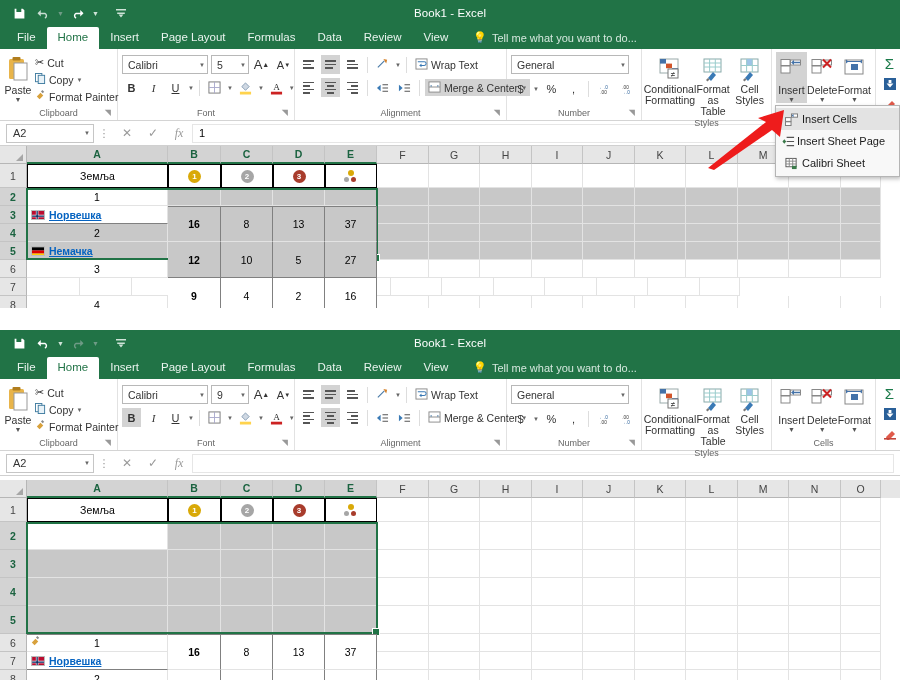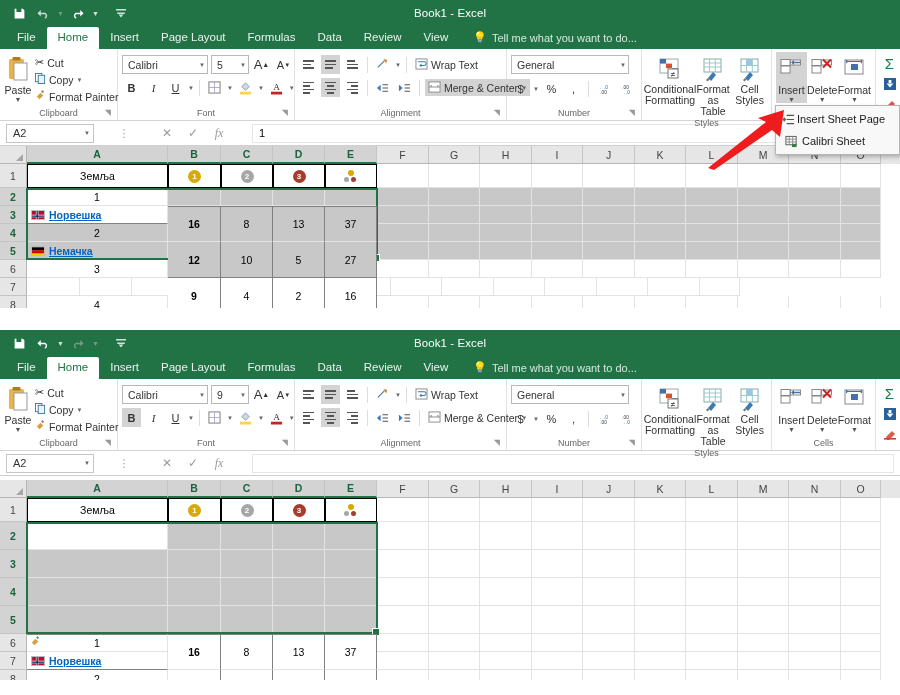--- a/index.html
+++ b/index.html
@@ -102,21 +102,21 @@
 
   
   .align-ico { display: flex; flex-direction: column; gap: 2px; justify-content: center; }
   .align-ico i { display: block; height: 1.5px; background: #555; }
 
   .numfmt { width: 118px; }
 
   
   .fbar {
     height: 25px; background: #fff; display: flex; align-items: center;
-    border-bottom: 1px solid #d0d0d0; padding: 0 2px; gap: 20px;
+    border-bottom: 1px solid #d0d0d0; padding: 0 2px;
   }
   .namebox {
     width: 88px; height: 19px; border: 1px solid #c6c6c6; background: #fff;
     display: flex; align-items: center; justify-content: space-between;
     padding: 0 3px 0 6px; font-size: 11px; color: #333; margin-left: 4px;
   }
   .fb-dots { width: 20px; text-align: center; color: #999; font-size: 11px; }
   .fb-icons { display: flex; gap: 0; }
   .fb-ico {
     width: 26px; height: 22px; display: flex; align-items: center;
@@ -831,20 +831,31 @@
       <div class="cell" style="width:52px;height:18px"></div>
       <div class="cell" style="width:51px;height:18px"></div>
       <div class="cell" style="width:52px;height:18px"></div>
       <div class="cell" style="width:40px;height:18px"></div>
     </div>
 
     <div class="selframe" style="left:26px;top:42px;width:352px;height:72px"></div>
   </div>
 
   <div class="menu" style="left:775px;top:105px;width:125px">
+    <div class="menu-item hover">
+      <span class="mi-ico">
+        <svg width="13" height="13" viewBox="0 0 14 14">
+            <rect x="0.5" y="5" width="6" height="4" fill="#fff" stroke="#777"></rect>
+            <rect x="0.5" y="9.5" width="6" height="4" fill="#fff" stroke="#777"></rect>
+            <rect x="7" y="1" width="6.5" height="3.5" fill="#fff" stroke="#777"></rect>
+            <path fill="#4472a8" d="M7.2 2.8l2-1.8v3.6z"></path>
+          </svg>
+      </span>
+      <span>Insert Cells</span>
+    </div>
     <div class="menu-item">
       <span class="mi-ico">
         <svg width="13" height="13" viewBox="0 0 14 14">
             <path stroke="#555" stroke-width="1.2" d="M5 2.5h8M5 7h8M5 11.5h8"></path>
             <path fill="#3a7a4a" d="M2.5 4.5l-2 2.5h4zM2.5 9.5l-2-2.5h4z"></path>
           </svg>
       </span>
       <span>Insert Sheet Page</span>
     </div>
     <div class="menu-item">

